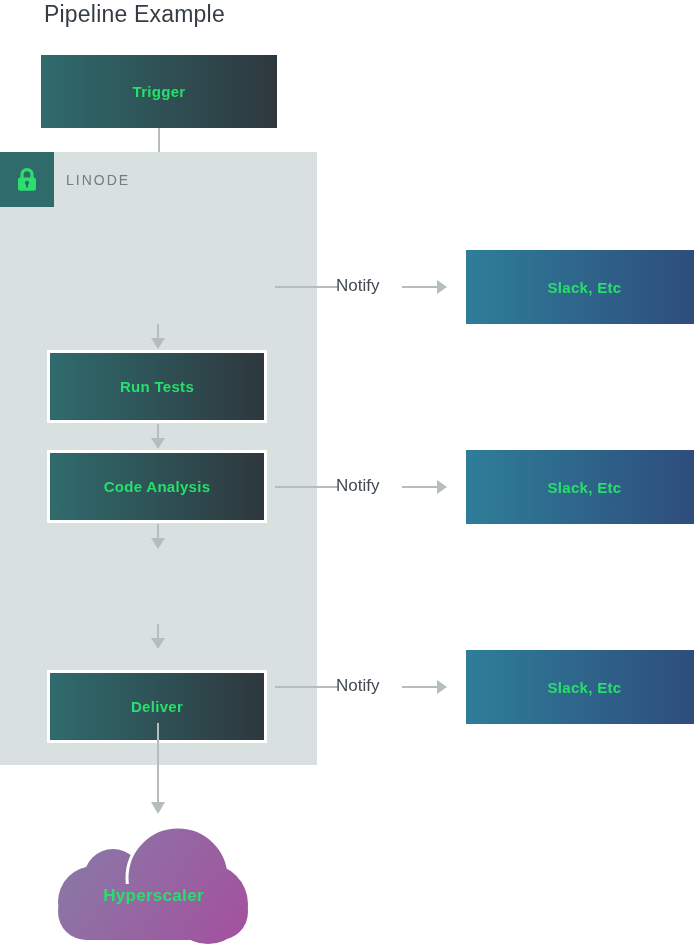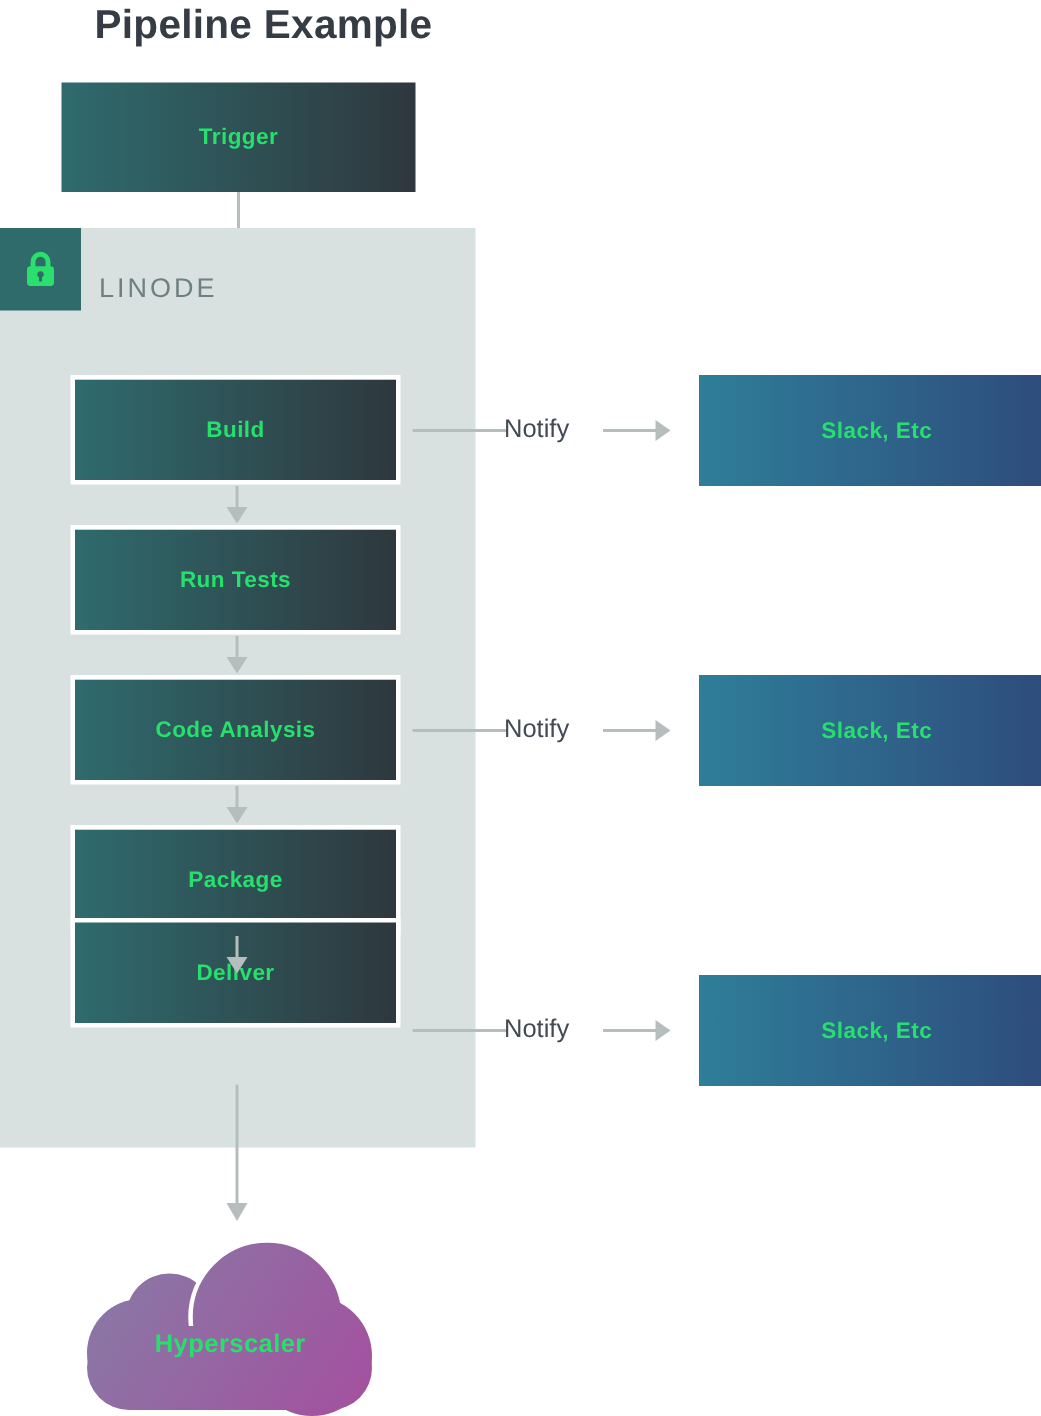--- a/index.html
+++ b/index.html
@@ -13,36 +13,36 @@
     --linode-text:#6f8080;
     --arrow-gray:#b5bdbd;
     --notify-text:#434a52;
     --title-text:#353c44;
   }
   *{margin:0;padding:0;box-sizing:border-box;}
   html,body{background:#fff;}
   body{font-family:"Liberation Sans","DejaVu Sans",sans-serif;}
   .canvas{position:relative;width:694px;height:944px;background:#fff;overflow:hidden;}
 
-  .page-title{position:absolute;left:44px;top:1px;font-size:27px;font-weight:bold;color:var(--title-text);letter-spacing:.2px;margin-left:19px;}
+  .page-title{position:absolute;left:44px;top:1px;font-size:23px;font-weight:normal;color:var(--title-text);letter-spacing:.2px;}
 
   .node{position:absolute;display:flex;align-items:center;justify-content:center;
         background:linear-gradient(90deg,var(--box-grad-start),var(--box-grad-end));}
   .node-label{color:var(--accent-green);font-weight:bold;font-size:15px;letter-spacing:.3px;}
 
   .trigger{left:41px;top:55px;width:236px;height:73px;}
 
   .linode-container{position:absolute;left:0;top:152px;width:317px;height:613px;background:var(--container-bg);}
   .lock-badge{position:absolute;left:0;top:152px;width:54px;height:55px;background:var(--badge-bg);
               display:flex;align-items:center;justify-content:center;}
-  .linode-label{position:absolute;left:66px;top:165px;height:55px;display:flex;align-items:center;
-                font-size:18px;color:var(--linode-text);letter-spacing:2px;}
+  .linode-label{position:absolute;left:66px;top:152px;height:55px;display:flex;align-items:center;
+                font-size:14px;color:var(--linode-text);letter-spacing:2px;}
 
   .step{left:47px;width:220px;height:73px;border:3px solid #ffffff;}
-  .step.s0{top:250px}.step.s1{top:350px}.step.s2{top:450px}.step.s3{top:550px}.step.s4{top:612px}
+  .step.s0{top:250px}.step.s1{top:350px}.step.s2{top:450px}.step.s3{top:550px}.step.s4{top:670px}
 
   .slack{position:absolute;left:466px;width:237px;height:74px;display:flex;align-items:center;justify-content:center;
          background:linear-gradient(90deg,var(--slack-grad-start),var(--slack-grad-end));}
   .slack.r0{top:250px}.slack.r1{top:450px}.slack.r2{top:650px}
 
   .arrow{position:absolute;}
   .connector-line{position:absolute;left:275px;width:63px;height:2px;background:var(--arrow-gray);}
   .notify-label{position:absolute;left:336px;width:68px;height:22px;text-align:left;
                 font-size:17px;color:var(--notify-text);}
 
@@ -70,31 +70,25 @@
   <div class="lock-badge">
     <svg width="30" height="30" viewBox="0 0 24 24">
       <path d="M8 11 V7.6 a4 4 0 0 1 8 0 V11" fill="none" stroke="#2bdf6e" stroke-width="2.6"></path>
       <rect x="4.8" y="10" width="14.4" height="10.5" rx="1.8" fill="#2bdf6e"></rect>
       <circle cx="12" cy="14.3" r="1.7" fill="#2f6b6b"></circle>
       <rect x="11.2" y="14.8" width="1.6" height="3.4" rx="0.8" fill="#2f6b6b"></rect>
     </svg>
   </div>
   <div class="linode-label">LINODE</div>
 
-  <div class="node step s0">
-    <span class="node-label">Build</span>
-  </div>
   <div class="node step s1">
     <span class="node-label">Run Tests</span>
   </div>
   <div class="node step s2">
     <span class="node-label">Code Analysis</span>
-  </div>
-  <div class="node step s3">
-    <span class="node-label">Package</span>
   </div>
   <div class="node step s4">
     <span class="node-label">Deliver</span>
   </div>
 
   <svg class="arrow" style="left:150px;top:324px" width="16" height="25">
     <line x1="8" y1="0" x2="8" y2="15" stroke="#b5bdbd" stroke-width="2"></line>
       <polygon points="1,14 15,14 8,25" fill="#b5bdbd"></polygon>
   </svg>
   <svg class="arrow" style="left:150px;top:424px" width="16" height="25">

